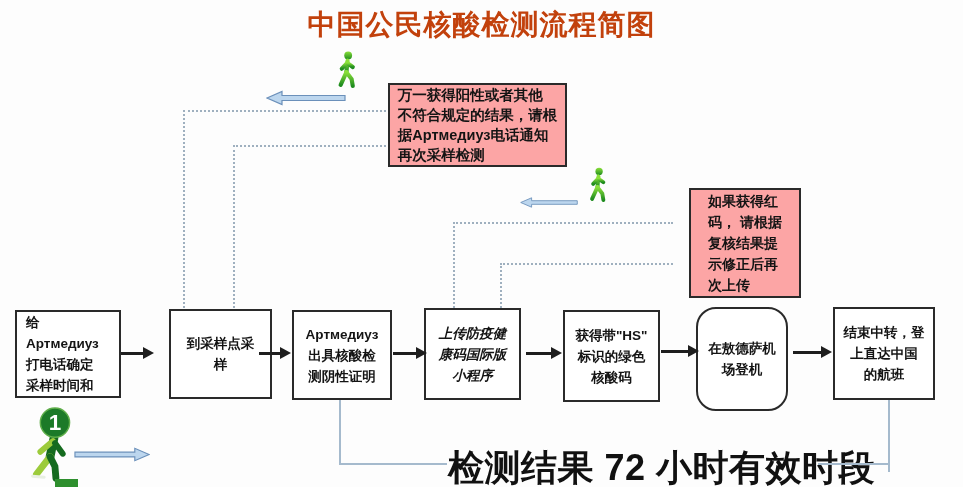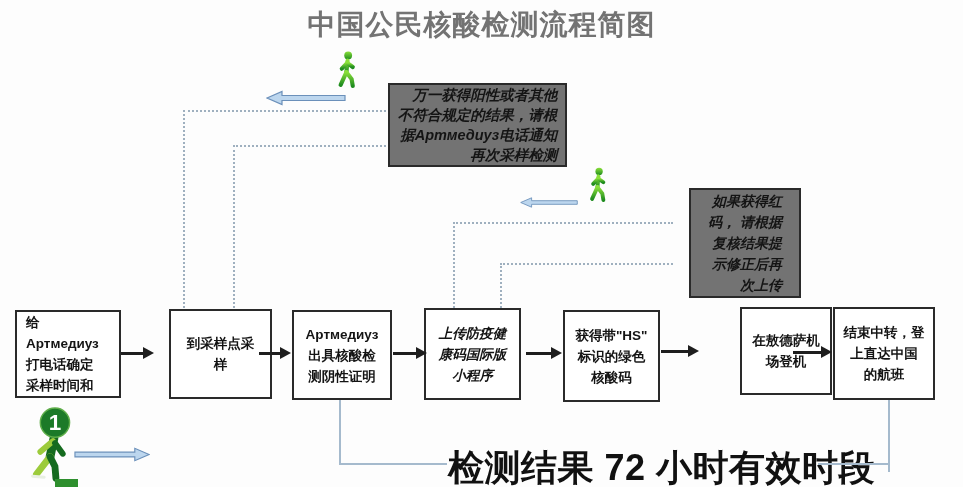--- a/index.html
+++ b/index.html
@@ -3,33 +3,33 @@
 <meta charset="utf-8">
 <style>
   html,body{margin:0;padding:0;background:#ffffff;}
   #canvas{
     position:relative;width:963px;height:487px;background:#fdfdfd;overflow:hidden;
     font-family:"Liberation Sans","DejaVu Sans",sans-serif;color:#141414;
   }
   .abs{position:absolute;}
   .title{
     left:0;right:0;top:6px;text-align:center;
-    font-size:28px;font-weight:700;letter-spacing:1px;color:#737373;
+    font-size:28px;font-weight:700;letter-spacing:1px;color:#c2410c;
   }
   .box{
     border:2px solid #2a2a2a;background:#ffffff;
     display:flex;align-items:center;justify-content:center;
     text-align:center;font-weight:700;font-size:13.5px;line-height:21px;
     white-space:pre-line;color:#141414;box-sizing:border-box;
   }
   .box-left{justify-content:flex-start;text-align:left;padding-left:9px;}
   .callout{
-    border:2px solid #2a2a2a;background:#737373;
+    border:2px solid #2a2a2a;background:#fca5a5;
     display:flex;align-items:center;justify-content:center;
-    text-align:right;font-weight:700;white-space:pre-line;color:#141414;box-sizing:border-box;font-style:italic;
+    text-align:left;font-weight:700;white-space:pre-line;color:#141414;box-sizing:border-box;
   }
   .callout-1{font-size:14.5px;line-height:20px;}
   .callout-2{font-size:14px;line-height:21px;margin-left:16px;}
   .flow-arrow{height:0;border-top:3px solid #1e1e1e;}
   .flow-arrow::after{
     content:"";position:absolute;right:-11px;top:-8px;width:0;height:0;
     border-left:11px solid #1e1e1e;border-top:6.5px solid transparent;border-bottom:6.5px solid transparent;
   }
   .hdot{border-top:2px dotted #9fb0bf;height:0;}
   .vdot{border-left:2px dotted #9fb0bf;width:0;}
@@ -145,21 +145,21 @@
 样</div>
   <div class="abs box" style="left:292px;top:310px;width:100px;height:90px;">Артмедиуз
 出具核酸检
 测阴性证明</div>
   <div class="abs box" style="left:424px;top:308px;width:97px;height:92px;font-style:italic;">上传防疫健
 康码国际版
 小程序</div>
   <div class="abs box" style="left:563px;top:310px;width:97px;height:92px;">获得带"HS"
 标识的绿色
 核酸码</div>
-  <div class="abs box" style="left:740px;top:307px;width:92px;height:88px;">在敖德萨机
+  <div class="abs box" style="left:696px;top:307px;width:92px;height:104px;border-radius:20px;">在敖德萨机
 场登机</div>
   <div class="abs box" style="left:833px;top:307px;width:102px;height:93px;">结束中转，登
 上直达中国
 的航班</div>
 
   <div class="abs flow-arrow" style="left:121px;top:352px;width:22px;"></div>
   <div class="abs flow-arrow" style="left:259px;top:352px;width:21px;"></div>
   <div class="abs flow-arrow" style="left:393px;top:352px;width:23px;"></div>
   <div class="abs flow-arrow" style="left:526px;top:352px;width:25px;"></div>
   <div class="abs flow-arrow" style="left:661px;top:350px;width:27px;"></div>

